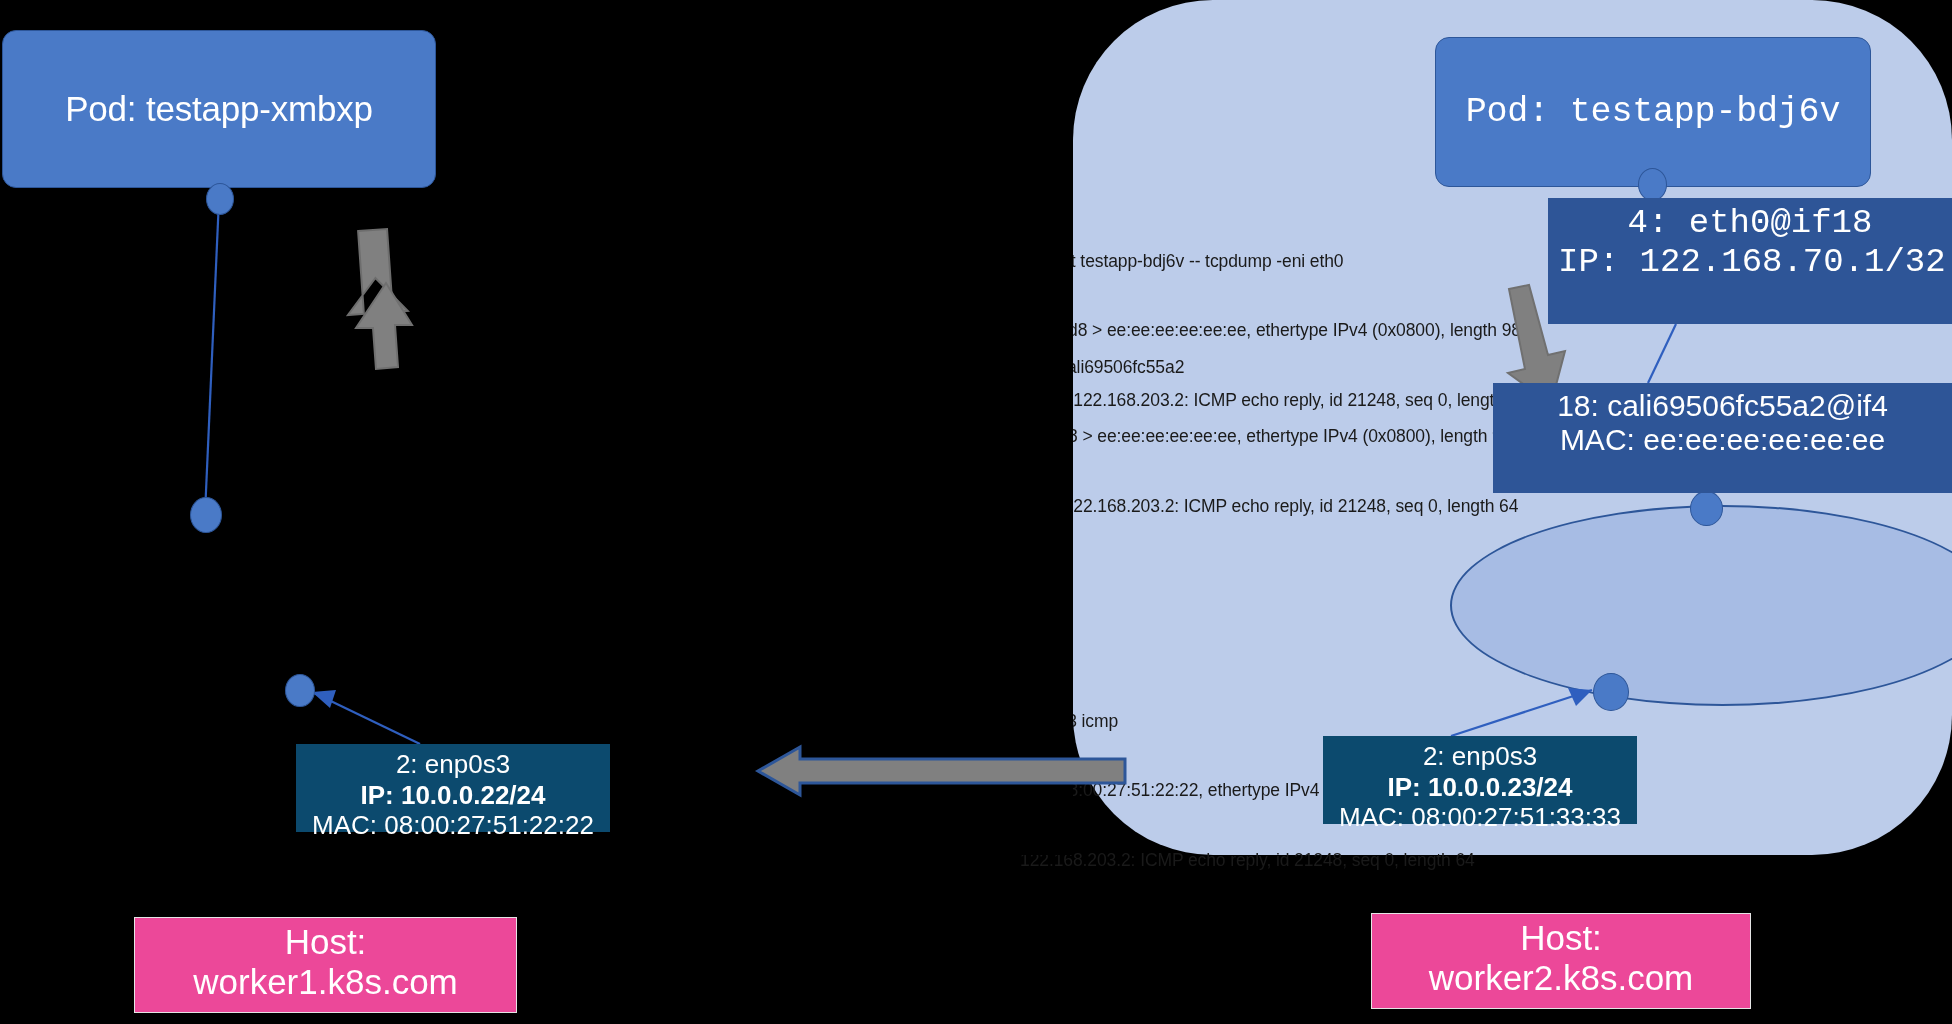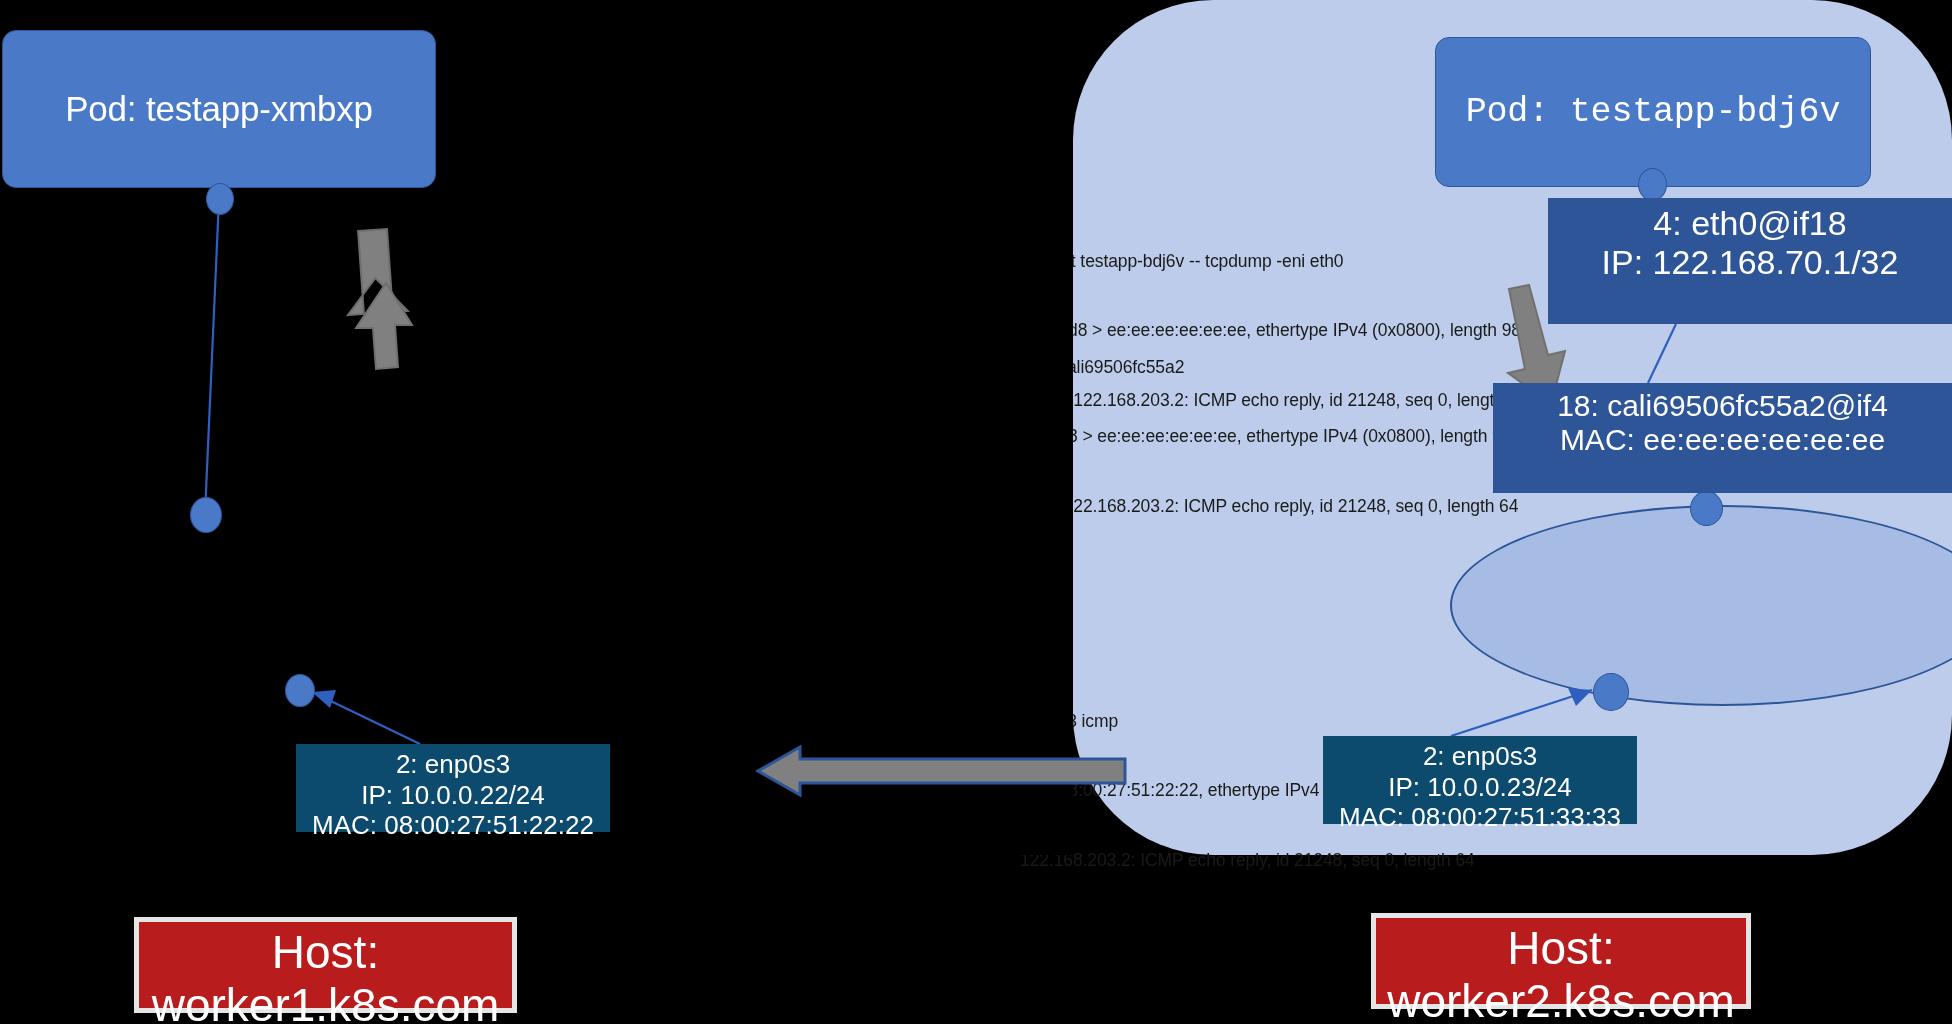--- a/index.html
+++ b/index.html
@@ -48,44 +48,44 @@
   .info-box {
     background: #2e5597;
     color: #ffffff;
     text-align: center;
     font-size: 34px;
     line-height: 1.14;
     padding: 6px 10px;
     box-sizing: border-box;
     white-space: nowrap;
   }
-  #box-eth0 { left: 1548px; top: 198px; width: 404px; height: 126px; }
+  #box-eth0 { left: 1548px; top: 198px; width: 404px; height: 126px; font-family: Liberation Mono, monospace; }
   #box-cali { left: 1493px; top: 383px; width: 459px; height: 110px; font-size: 30px; }
 
   .nic-box {
     background: #0c4a6e;
     color: #ffffff;
     text-align: center;
     font-size: 26px;
     line-height: 1.18;
     padding: 5px 8px;
     box-sizing: border-box;
     white-space: nowrap;
   }
-  .nic-box .bold { font-weight: normal; }
+  .nic-box .bold { font-weight: bold; }
   #box-enp-left  { left: 296px;  top: 744px; width: 314px; height: 88px; }
   #box-enp-right { left: 1323px; top: 736px; width: 314px; height: 88px; }
 
   
   .host-label {
-    background: #b91c1c;
-    border: 5px solid #e5e5e5;
+    background: #ec4899;
+    border: 1px solid #e5e5e5;
     color: #ffffff;
     text-align: center;
-    font-size: 46px;
+    font-size: 35px;
     line-height: 1.15;
     padding-top: 4px;
     box-sizing: border-box;
   }
   #host-left  { left: 134px;  top: 917px; width: 383px; height: 96px; }
   #host-right { left: 1371px; top: 913px; width: 380px; height: 96px; }
 
   
   .console-block {
     color: #1a1a1a;

